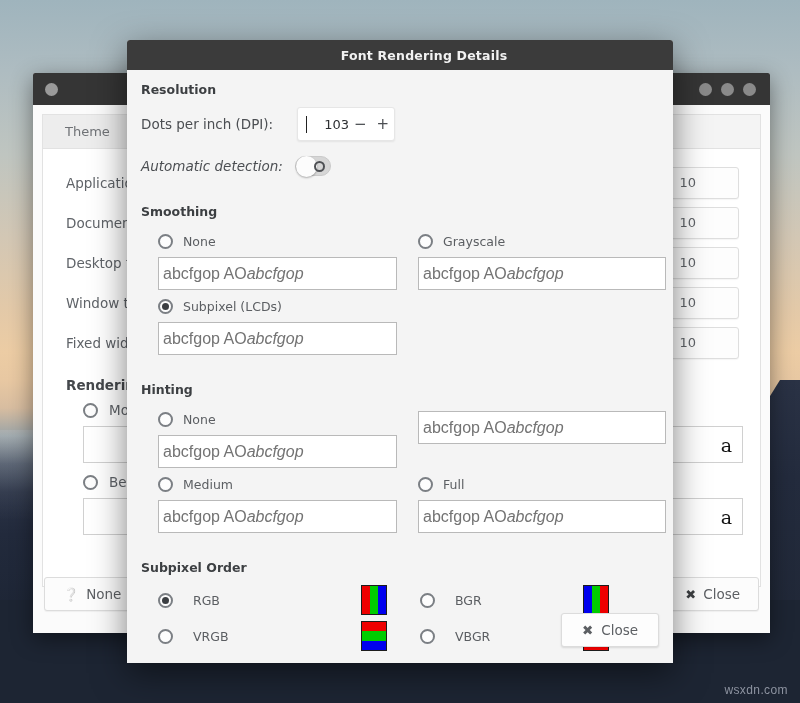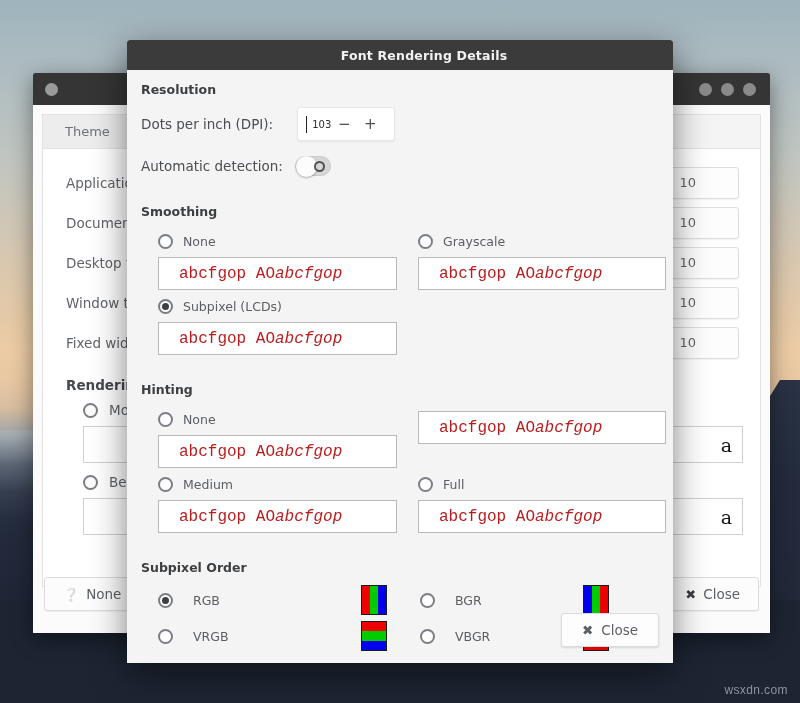--- a/index.html
+++ b/index.html
@@ -182,25 +182,25 @@
   #dpi-spin {
     width: 98px; height: 34px; background: #fff;
     border: 1px solid #e6e6e6; border-radius: 3px;
     display: flex; align-items: center;
     box-shadow: 0 1px 2px rgba(0,0,0,.07);
     position: relative;
   }
   #dpi-caret {
     position: absolute; left: 8px; top: 8px; width: 1px; height: 17px; background: #222;
   }
-  #dpi-value { padding-left: 14px; font-size: 10px; color: #2d2f32; }
+  #dpi-value { padding-left: 26px; font-size: 13px; color: #2d2f32; }
   .spin-btn {
     width: 26px; text-align: center; font-size: 15px; color: #4b4e52;
   }
-  #auto-row { display: flex; align-items: center; height: 30px; }
+  #auto-row { display: flex; align-items: center; height: 30px; font-style: italic; }
   #auto-label { font-size: 13.5px; color: #4b4e52; margin-right: 12px; }
   #auto-toggle {
     width: 36px; height: 20px; border-radius: 10px;
     background: #d6d6d6; position: relative; border: 1px solid #cacaca;
   }
   #auto-knob {
     position: absolute; left: 0px; top: -1px;
     width: 21px; height: 21px; border-radius: 50%;
     background: #fcfcfc; box-shadow: 0 1px 2px rgba(0,0,0,.3);
   }
@@ -211,22 +211,22 @@
   }
 
   
   .opt-grid { display: grid; grid-template-columns: 260px 260px; column-gap: 0px; }
   .opt-cell { }
   .opt-head { display: flex; align-items: center; gap: 10px; height: 24px; padding-left: 17px; }
   .opt-label { font-size: 12.5px; color: #5b5e62; }
   .sample-box {
     margin: 4px 0 4px 17px; width: 239px; height: 33px;
     border: 1px solid #b9b9b9; background: #fff;
-    display: flex; align-items: center; padding: 0 20px;
-    font-family: Liberation Mono, monospace; font-size: 16px; color: #b91c1c;
+    display: flex; align-items: center; padding: 0 4px;
+    font-family: Liberation Sans, sans-serif; font-size: 16px; color: #737373;
     white-space: nowrap; overflow: hidden;
   }
   .sample-box .ital { font-style: italic; }
   .sample-box.wide { width: 248px; }
 
   
   #subpix-grid {
     display: grid;
     grid-template-columns: 220px 42px 180px 40px;
     align-items: center;

